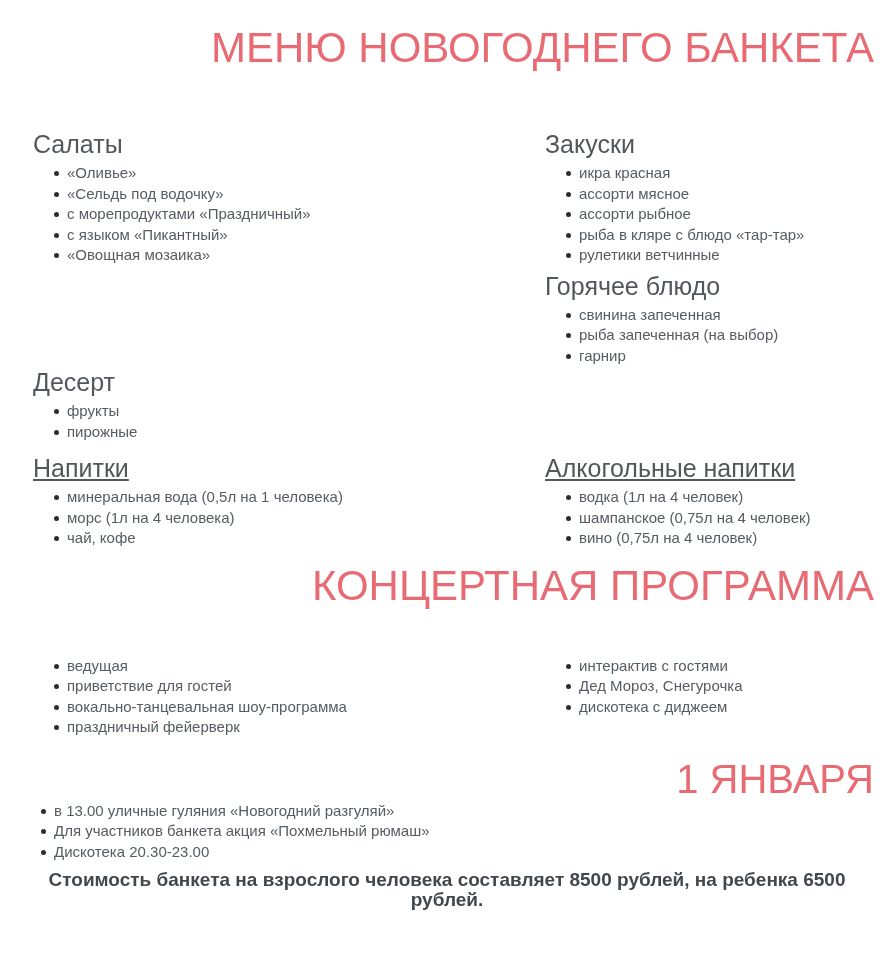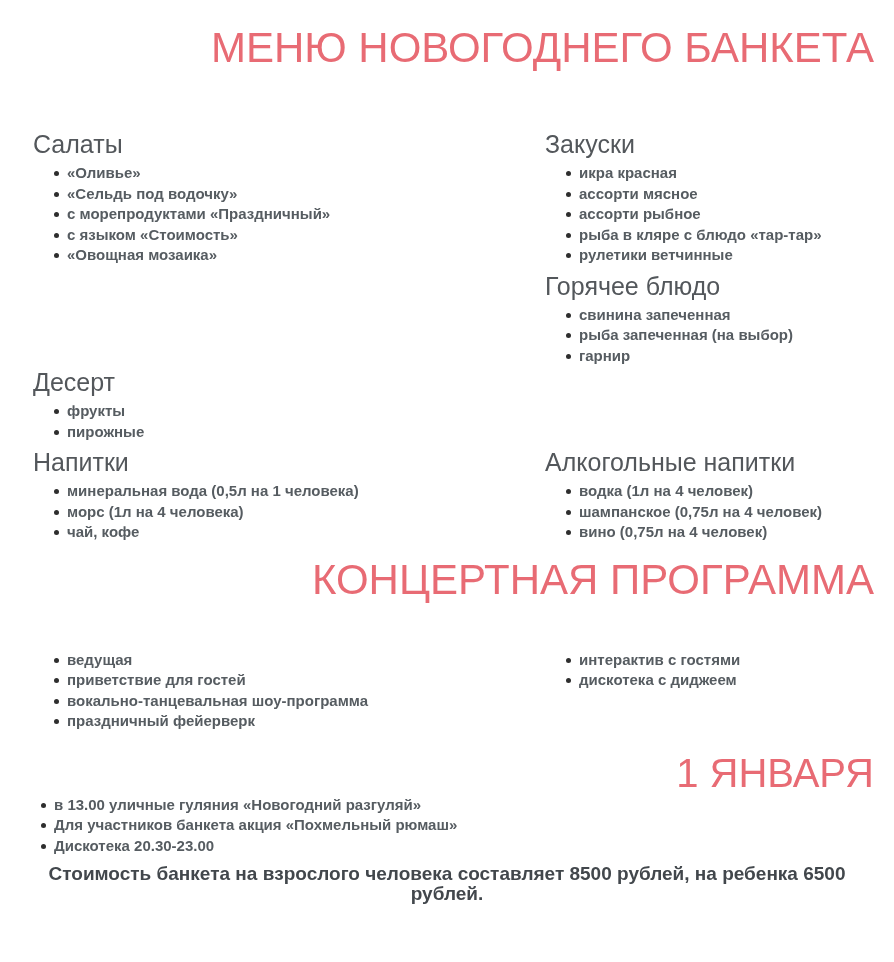--- a/index.html
+++ b/index.html
@@ -35,33 +35,32 @@
 
   .section-heading {
     font-size: 25px;
     line-height: 22px;
     font-weight: 400;
     color: #53575b;
     margin: 0 0 8px 0;
   }
   .mt-hot     { margin-top: 9px; }
   .mt-row2    { margin-top: 5px; }
-  .mt-row3    { margin-top: 9px; }
+  .mt-row3    { margin-top: 15px; text-decoration: underline; }
 
   ul.bullet-list {
     list-style: none;
     margin: 0;
     padding: 0 0 0 34px;
   }
   ul.bullet-list li {
     position: relative;
     font-size: 15px;
     line-height: 20.5px;
     color: #565c61;
-    font-weight: bold;
   }
   ul.bullet-list li::before {
     content: "";
     position: absolute;
     left: -13px;
     top: 8px;
     width: 5px;
     height: 5px;
     border-radius: 50%;
     background: #2e2e2e;
@@ -84,21 +83,21 @@
 <h1 class="big-heading title">МЕНЮ НОВОГОДНЕГО БАНКЕТА</h1>
 
 <div class="menu-grid">
 
   <div class="cell">
     <h3 class="section-heading">Салаты</h3>
     <ul class="bullet-list">
       <li>«Оливье»</li>
       <li>«Сельдь под водочку»</li>
       <li>с морепродуктами «Праздничный»</li>
-      <li>с языком «Стоимость»</li>
+      <li>с языком «Пикантный»</li>
       <li>«Овощная мозаика»</li>
     </ul>
   </div>
 
   <div class="cell">
     <h3 class="section-heading">Закуски</h3>
     <ul class="bullet-list">
       <li>икра красная</li>
       <li>ассорти мясное</li>
       <li>ассорти рыбное</li>
@@ -149,20 +148,21 @@
     <ul class="bullet-list">
       <li>ведущая</li>
       <li>приветствие для гостей</li>
       <li>вокально-танцевальная шоу-программа</li>
       <li>праздничный фейерверк</li>
     </ul>
   </div>
   <div class="cell">
     <ul class="bullet-list">
       <li>интерактив с гостями</li>
+      <li>Дед Мороз, Снегурочка</li>
       <li>дискотека с диджеем</li>
     </ul>
   </div>
 </div>
 
 <h2 class="big-heading january">1 ЯНВАРЯ</h2>
 
 <ul class="bullet-list january-list">
   <li>в 13.00 уличные гуляния «Новогодний разгуляй»</li>
   <li>Для участников банкета акция «Похмельный рюмаш»</li>

